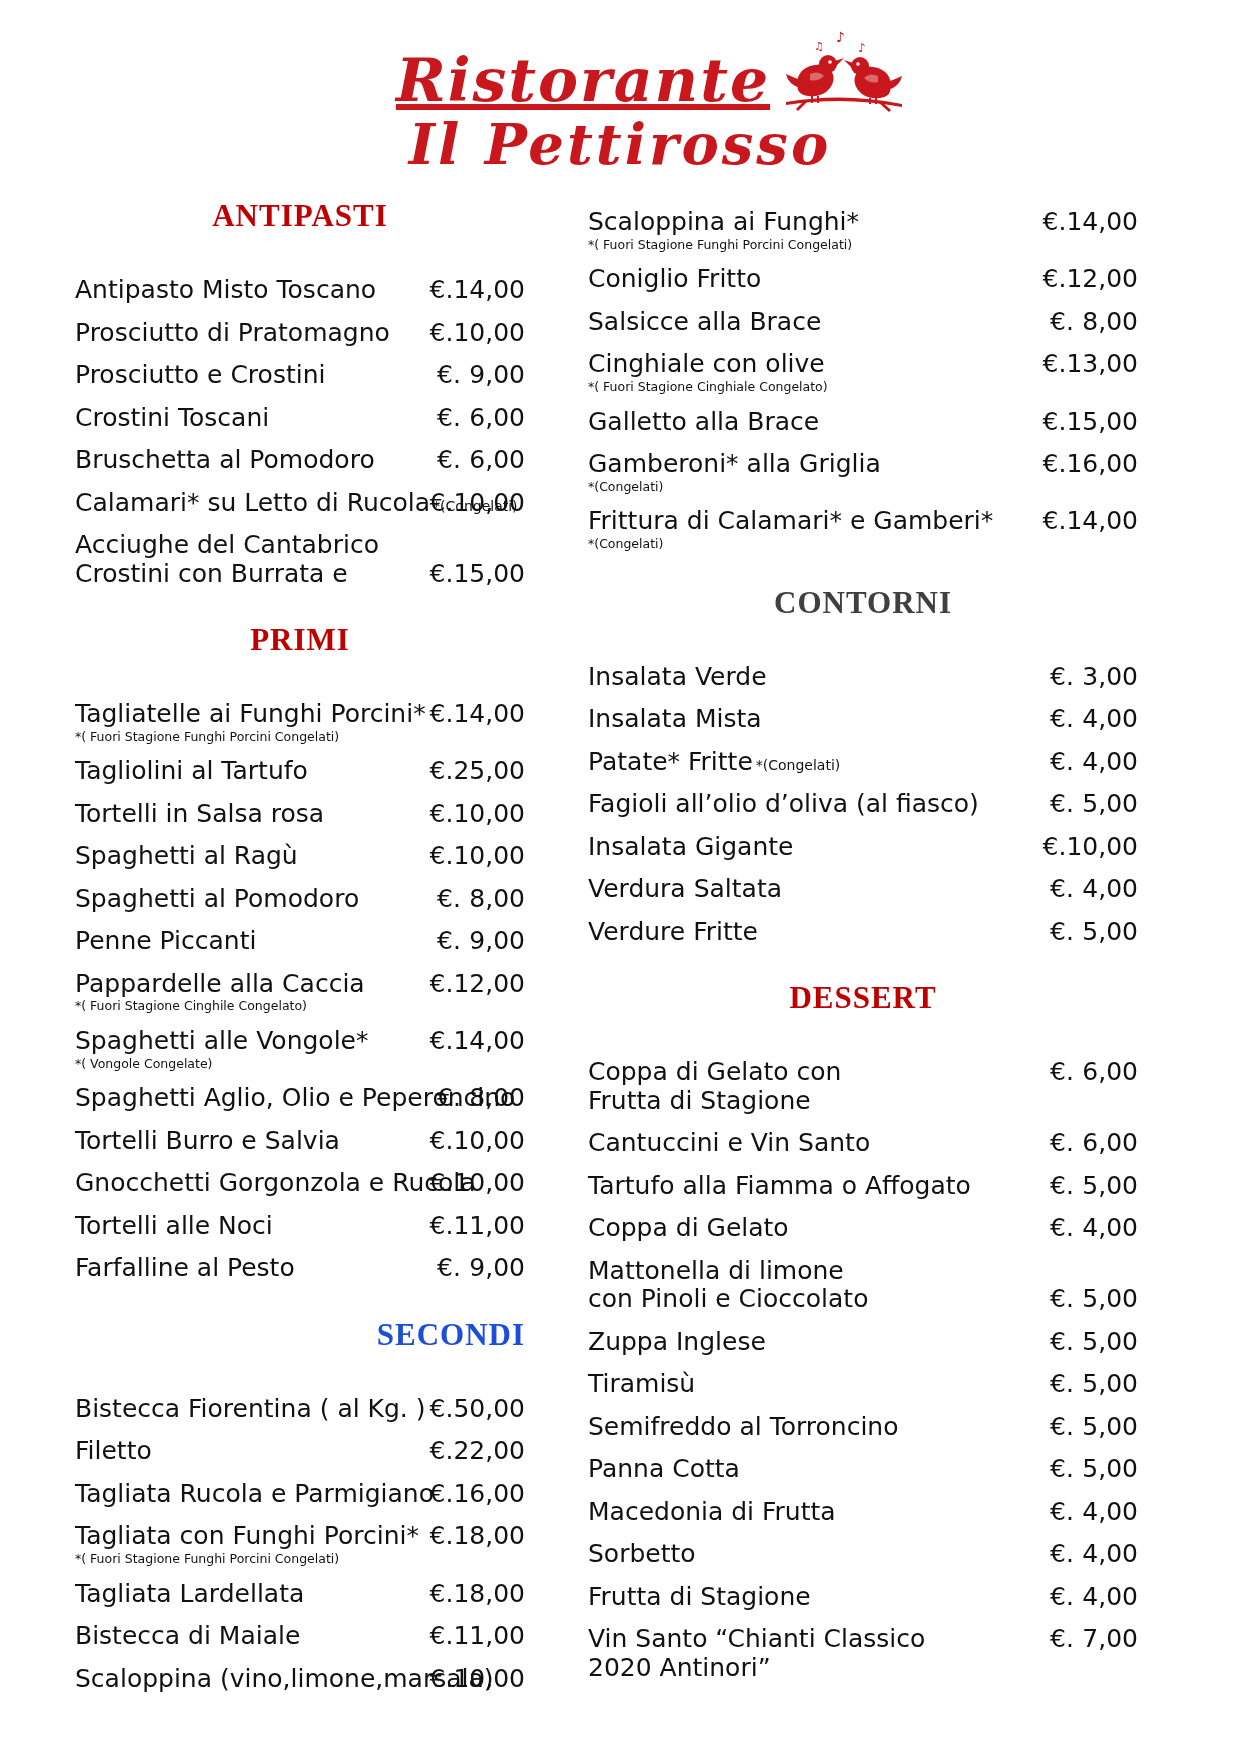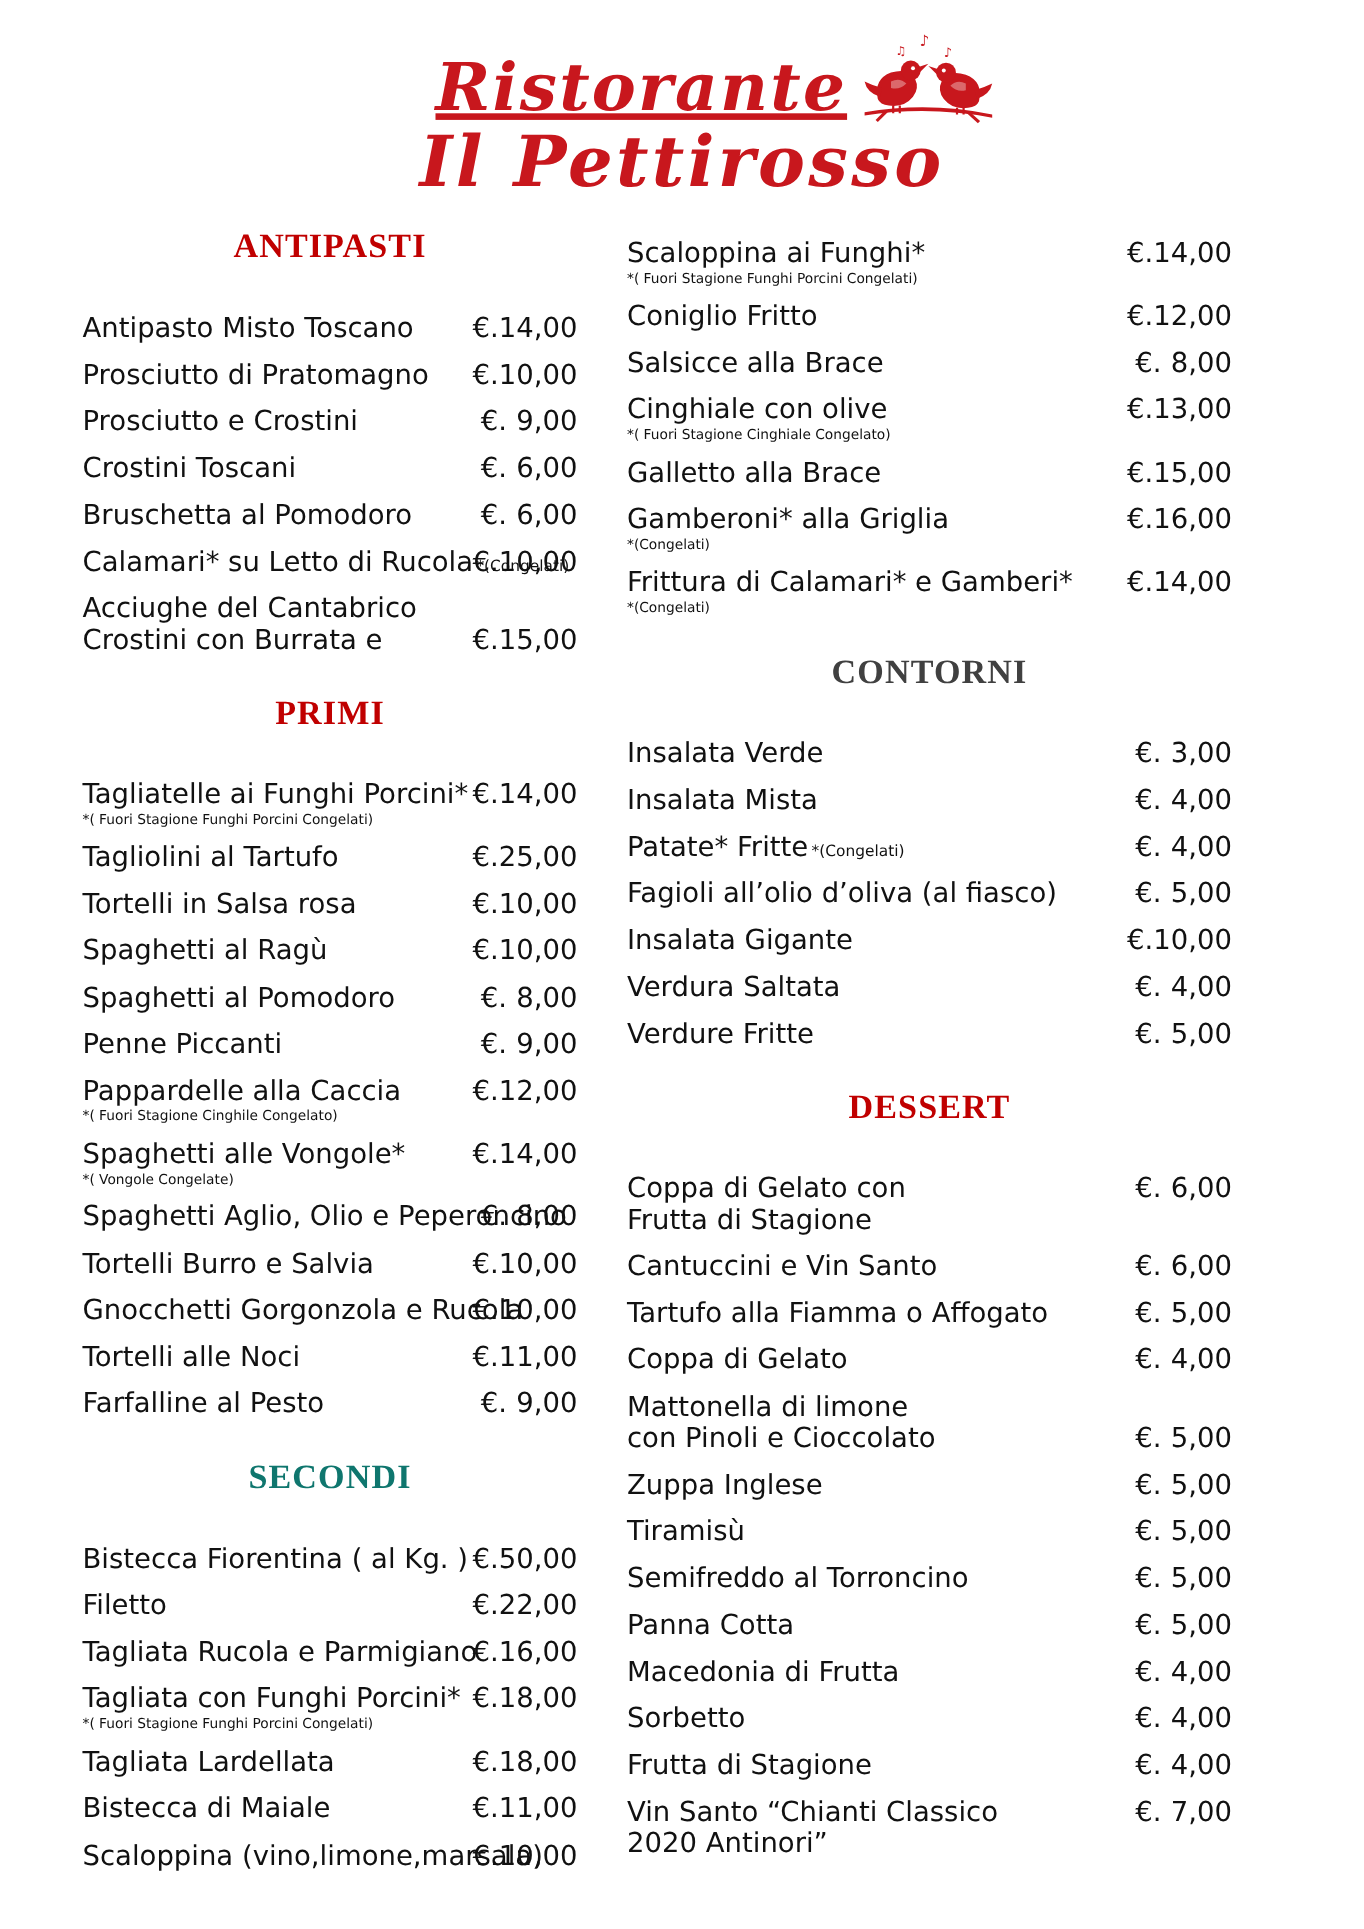--- a/index.html
+++ b/index.html
@@ -13,26 +13,26 @@
   .brand-row1 {
     display:flex; justify-content:center; align-items:flex-start; gap:14px;
     margin-left:60px;
   }
   .brand-line1 {
     font-family:"DejaVu Serif", serif; font-style:italic; font-weight:bold;
     font-size:60px; line-height:1; letter-spacing:2px; margin-top:22px;text-decoration:underline;
   }
   .brand-line2 {
     font-family:"DejaVu Serif", serif; font-style:italic; font-weight:bold;
-    font-size:64px; line-height:1; letter-spacing:3px; margin-top:-4px;
+    font-size:56px; line-height:1; letter-spacing:3px; margin-top:-4px;
   }
   .birds { width:120px; height:92px; flex:0 0 auto; }
   
   .cols {
-    display:grid; grid-template-columns:450px 550px; column-gap:45px;
+    display:grid; grid-template-columns:450px 550px; column-gap:63px;
     padding:26px 73px 0 75px; align-items:start;
   }
   .col-right { padding-top:10px; }
   .section-title {
     font-family:"Liberation Serif", serif; font-weight:bold;
     font-size:31px; text-align:center; letter-spacing:1px;
     margin:34px 0 42px 0;
   }
   .col-left .section-title:first-child { margin-top:0; }
   
@@ -273,21 +273,21 @@
         </div>
         <div class="row">
           <div class="nm">
             <div class="nline"><span class="iname">Farfalline al Pesto</span></div>
           </div>
           <div class="pr">
             <span class="cur">€.</span>
             <span class="val">9,00</span>
           </div>
         </div>
-        <div class="section-title" style="color: #0f766e;">SECONDI</div>
+        <div class="section-title" style="color: #1d4ed8; text-align: right;">SECONDI</div>
         <div class="row">
           <div class="nm">
             <div class="nline"><span class="iname">Bistecca Fiorentina ( al Kg. )</span></div>
           </div>
           <div class="pr">
             <span class="cur">€.</span>
             <span class="val">50,00</span>
           </div>
         </div>
         <div class="row">

